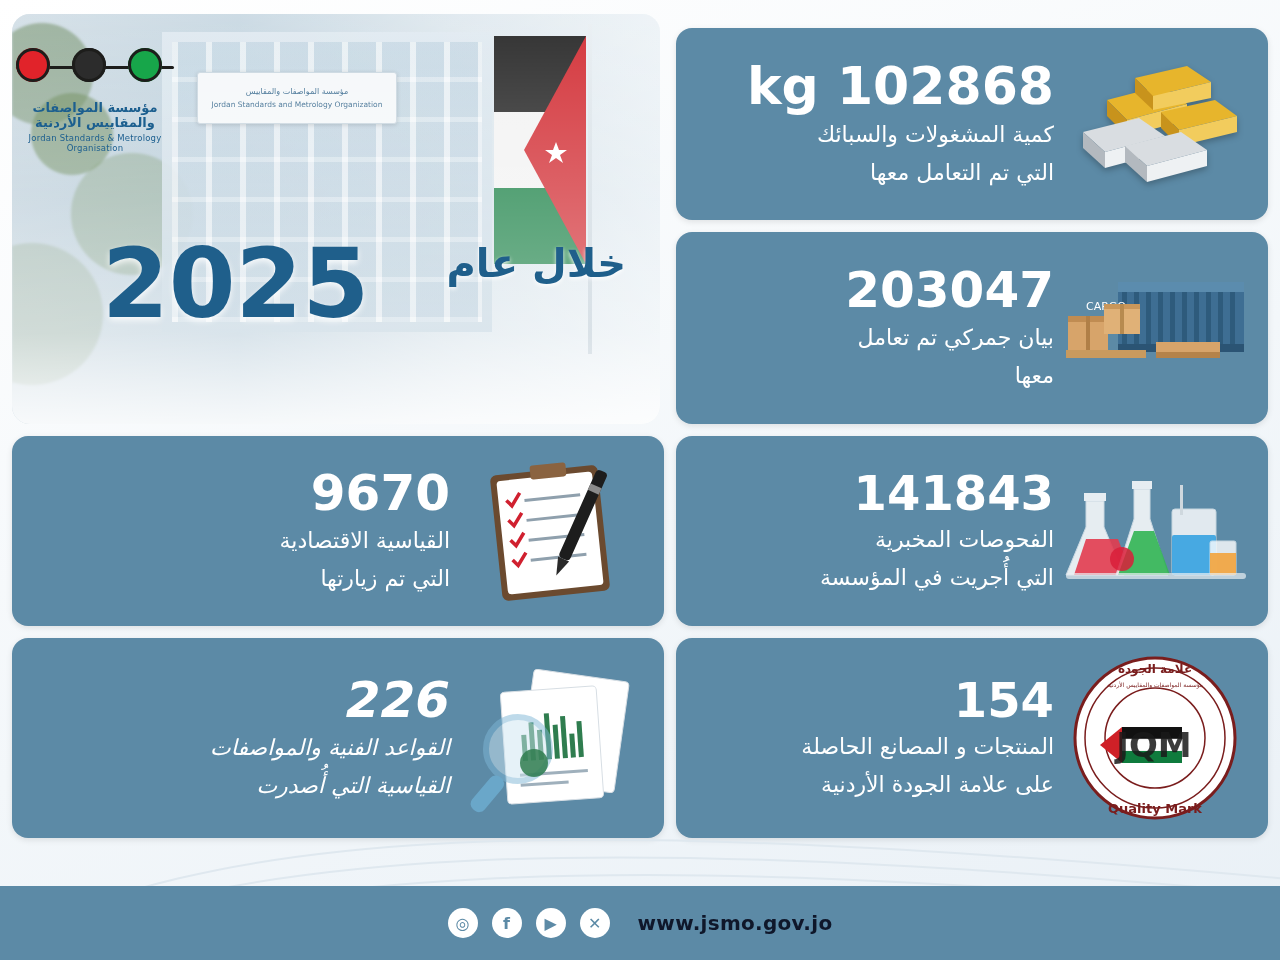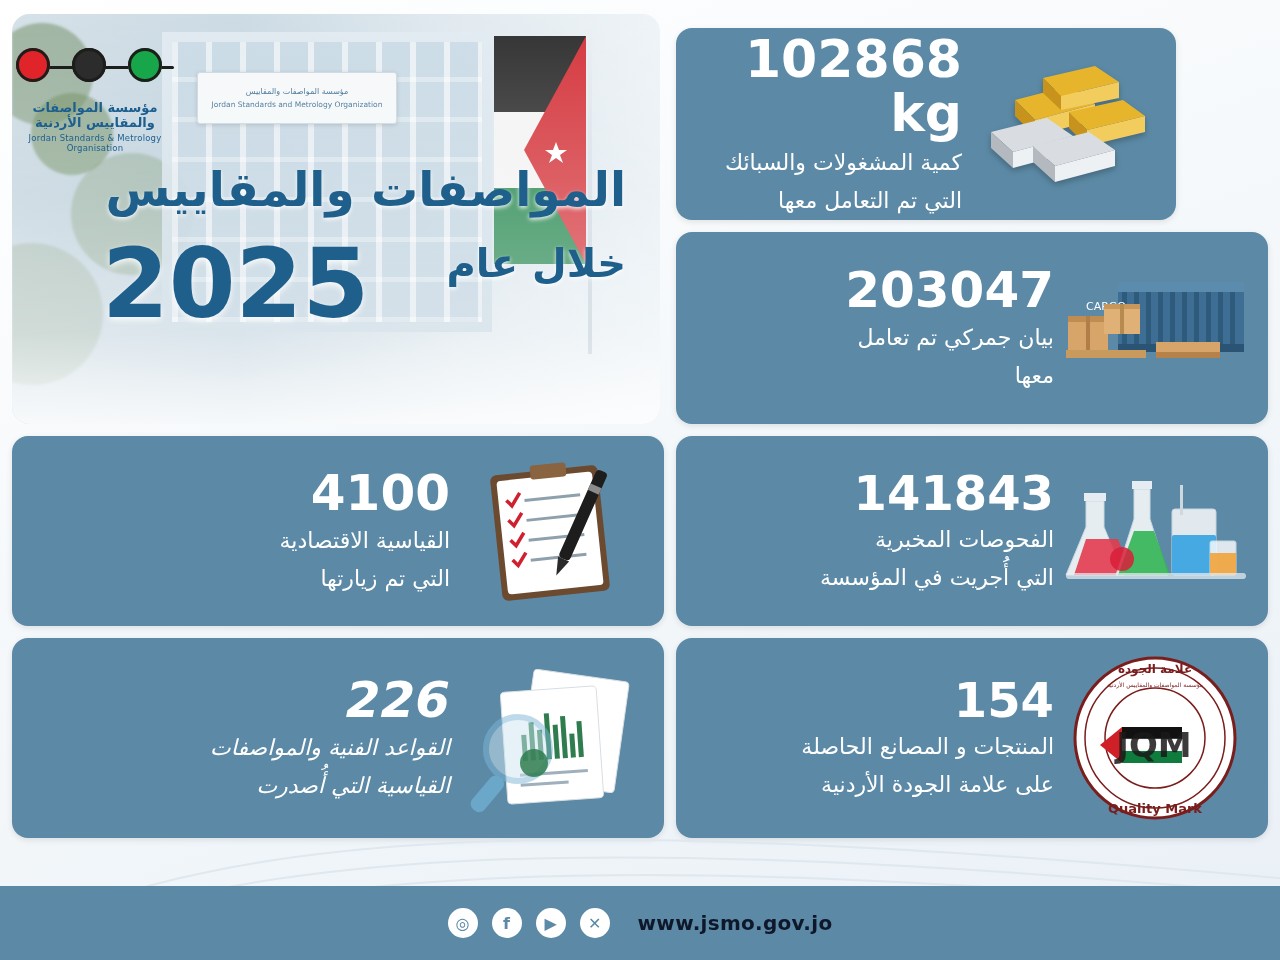--- a/index.html
+++ b/index.html
@@ -114,21 +114,21 @@
     color:#ffffff;
     display:flex; flex-direction:row; align-items:center;
     padding:14px 18px;
     box-shadow:0 2px 6px rgba(0,0,0,.10);
   }
   .card .txt { flex:1; text-align:right; padding-right:6px; }
   .card .num { font-weight:bold; line-height:1.05; }
   .card .lbl { font-size:22px; line-height:1.45; margin-top:6px; }
   .card .art { width:190px; height:100%; display:flex; align-items:center; justify-content:center; }
 
-  #card-gold   { left:676px; top:28px;  width:500px; height:192px; }
+  #card-gold   { left:676px; top:28px;  width:592px; height:192px; }
   #card-cargo  { left:676px; top:232px; width:592px; height:192px; }
   #card-lab    { left:676px; top:436px; width:592px; height:190px; }
   #card-quality{ left:676px; top:638px; width:592px; height:200px; }
   #card-visits { left:12px;  top:436px; width:652px; height:190px; }
   #card-specs  { left:12px;  top:638px; width:652px; height:200px;font-style:italic; }
 
   #card-gold .num { font-size:52px; }
   #card-cargo .num { font-size:50px; }
   #card-lab .num { font-size:48px; }
   #card-quality .num { font-size:48px; }
@@ -182,21 +182,20 @@
       <div class="lights">
         <div class="bar"></div>
         <div class="lamp red"></div>
         <div class="lamp dark"></div>
         <div class="lamp green"></div>
       </div>
       <div class="ar">مؤسسة المواصفات والمقاييس الأردنية</div>
       <div class="en">Jordan Standards &amp; Metrology Organisation</div>
     </div>
 
-    <div class="hero-title">المواصفات والمقاييس</div>
     <div class="hero-sub">خلال عام</div>
     <div class="hero-year">2025</div>
   </div>
 
   <div class="card" id="card-gold">
     <div class="art">
       <svg class="ingot" width="180" height="128" viewBox="0 0 180 128">
         <g>
           <polygon points="42,40 96,26 122,44 62,60" fill="#e7b52c"></polygon>
           <polygon points="42,40 62,60 62,76 42,56" fill="#c8931c"></polygon>
@@ -331,21 +330,21 @@
           <polyline points="54,100 59,106 68,94"></polyline>
         </g>
         <g transform="rotate(24 120 80)">
           <rect x="112" y="10" width="12" height="96" rx="4" fill="#1d1d1d"></rect>
           <polygon points="112,106 124,106 118,124" fill="#2a2a2a"></polygon>
           <rect x="112" y="26" width="12" height="7" fill="#8b8b8b"></rect>
         </g>
       </svg>
     </div>
     <div class="txt">
-      <div class="num">4100</div>
+      <div class="num">9670</div>
       <div class="lbl">القياسية الاقتصادية</div>
       <div class="lbl">التي تم زيارتها</div>
     </div>
   </div>
 
   <div class="card" id="card-specs">
     <div class="art">
       <svg width="190" height="150" viewBox="0 0 190 150">
         <rect x="70" y="12" width="96" height="112" rx="4" fill="#ffffff" stroke="#d7dee4" transform="rotate(8 118 68)"></rect>
         <rect x="48" y="26" width="96" height="112" rx="4" fill="#ffffff" stroke="#d7dee4" transform="rotate(-4 96 82)"></rect>

